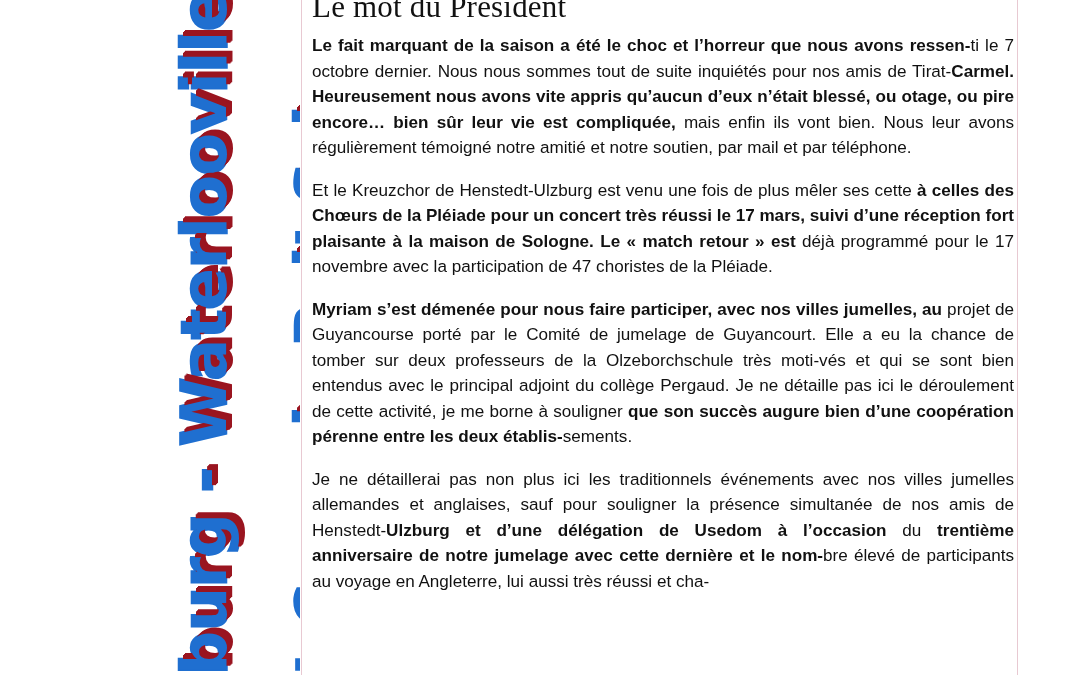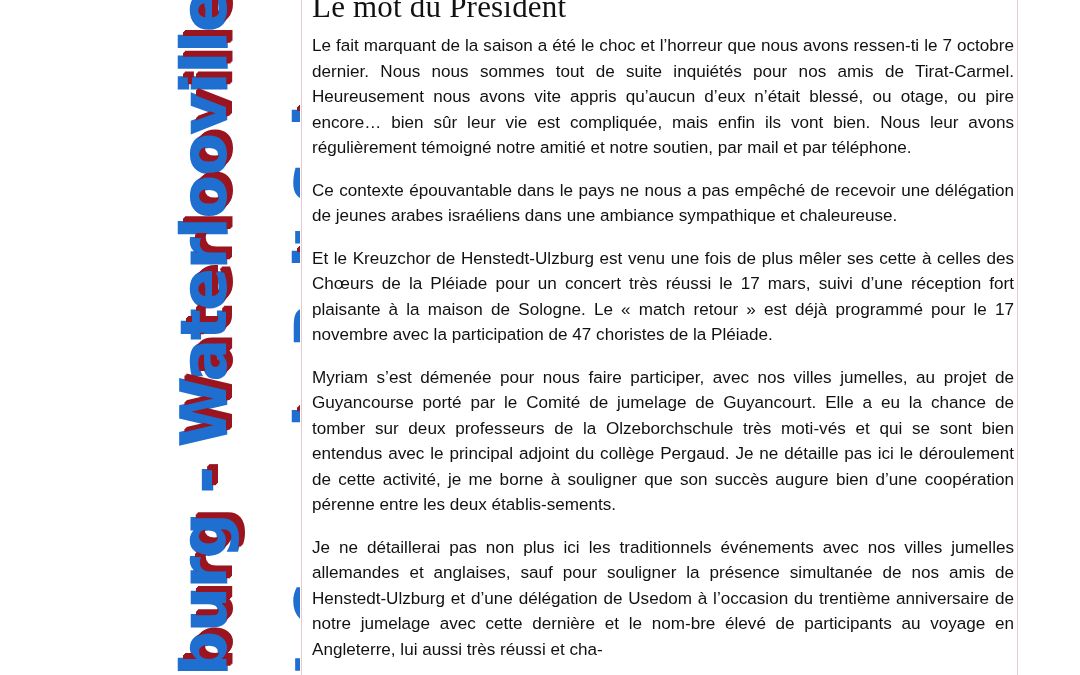--- a/index.html
+++ b/index.html
@@ -99,39 +99,38 @@
     padding: 0;
     font-family: "Liberation Sans", sans-serif;
     font-size: 17.1px;
     line-height: 25.5px;
     color: #111111;
     text-align: justify;
     text-justify: inter-word;
     hyphens: manual;
   }
 
-  .article p b { font-weight: normal; }
+  .article p b { font-weight: bold; }
 </style>
 </head>
 <body>
 
 <div id="page">
 
   <div class="banner-zone">
     <div class="vertical-line" id="vline-1" style="color: rgb(31, 111, 208); -webkit-text-stroke: 2.5px rgb(31, 111, 208); text-shadow: rgb(154, 21, 32) 4px 4px 0px, rgb(154, 21, 32) 5px 5px 0px, rgb(154, 21, 32) 6px 6px 0px;">burg - Waterlooville - Usedom</div>
     <div class="vertical-line" id="vline-2" style="color: rgb(31, 111, 208); -webkit-text-stroke: 2.5px rgb(31, 111, 208); text-shadow: rgb(154, 21, 32) 4px 4px 0px, rgb(154, 21, 32) 5px 5px 0px, rgb(154, 21, 32) 6px 6px 0px;">t-Carmel - Beit Sahour</div>
   </div>
 
   <div class="col-rule" id="rule-left" style="background: rgb(232, 201, 210);"></div>
   <div class="col-rule" id="rule-right" style="background: rgb(232, 201, 210);"></div>
 
   <div class="article">
     <h1>Le mot du Président</h1>
     <div id="paragraph-container">
         <p><b>Le fait marquant de la saison a été le choc et l’horreur que nous avons ressen-</b><span>ti le 7 octobre dernier. Nous nous sommes tout de suite inquiétés pour nos amis de Tirat-</span><b>Carmel. Heureusement nous avons vite appris qu’aucun d’eux n’était blessé, ou otage, ou pire encore… bien sûr leur vie est compliquée,</b><span> mais enfin ils vont bien. Nous leur avons régulièrement témoigné notre amitié et notre soutien, par mail et par téléphone.</span></p>
-        <p><span>Ce contexte épouvantable dans le pays ne nous a pas empêché de recevoir une délégation de jeunes arabes israéliens dans une ambiance sympathique et chaleureuse.</span></p>
         <p><span>Et le Kreuzchor de Henstedt-Ulzburg est venu une fois de plus mêler ses cette </span><b>à celles des Chœurs de la Pléiade pour un concert très réussi le 17 mars, suivi d’une réception fort plaisante à la maison de Sologne. Le « match retour » est</b><span> déjà programmé pour le 17 novembre avec la participation de 47 choristes de la Pléiade.</span></p>
         <p><b>Myriam s’est démenée pour nous faire participer, avec nos villes jumelles, au</b><span> projet de Guyancourse porté par le Comité de jumelage de Guyancourt. Elle a eu la chance de tomber sur deux professeurs de la Olzeborchschule très moti-vés et qui se sont bien entendus avec le principal adjoint du collège Pergaud. Je ne détaille pas ici le déroulement de cette activité, je me borne à souligner </span><b>que son succès augure bien d’une coopération pérenne entre les deux établis-</b><span>sements.</span></p>
         <p><span>Je ne détaillerai pas non plus ici les traditionnels événements avec nos villes jumelles allemandes et anglaises, sauf pour souligner la présence simultanée de nos amis de Henstedt-</span><b>Ulzburg et d’une délégation de Usedom à l’occasion</b><span> du </span><b>trentième anniversaire de notre jumelage avec cette dernière et le nom-</b><span>bre élevé de participants au voyage en Angleterre, lui aussi très réussi et cha-</span></p>
       </div>
   </div>
 
 </div>
 
 </body></html>

